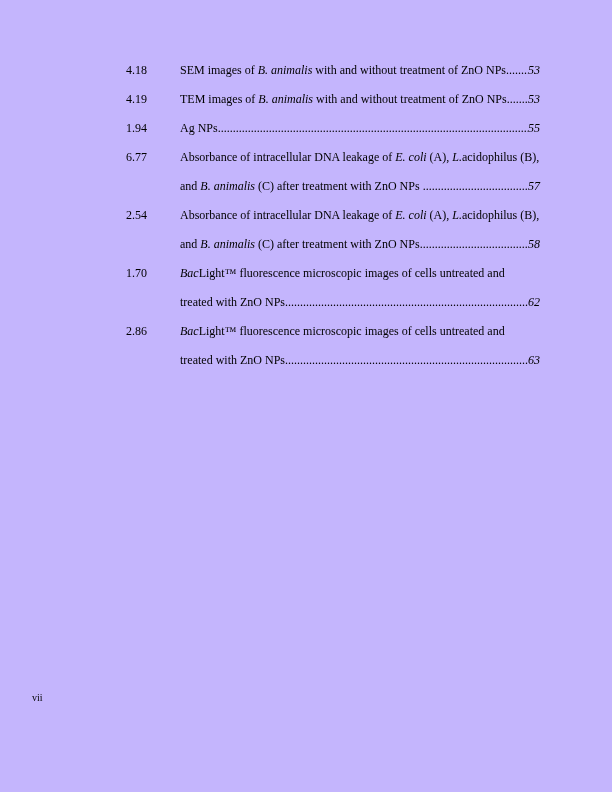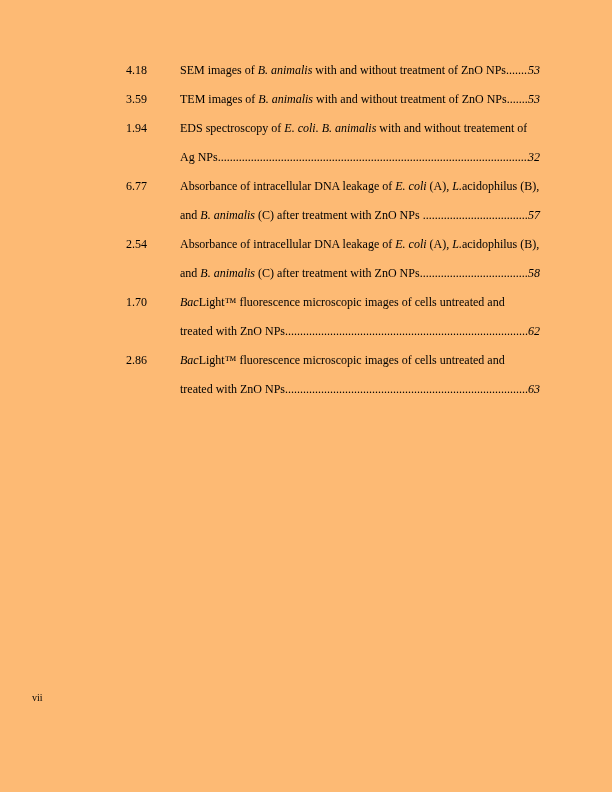--- a/index.html
+++ b/index.html
@@ -4,21 +4,21 @@
 <style>
   html, body {
     margin: 0;
     padding: 0;
     background: #ffffff;
   }
   .sheet {
     position: relative;
     width: 612px;
     height: 792px;
-    background: #fdba74;
+    background: #c4b5fd;
     font-family: "Liberation Serif", "DejaVu Serif", serif;
     font-size: 12px;
     color: #000000;
     overflow: hidden;
   }
   .content {
     position: absolute;
     top: 56px;
     left: 126px;
     width: 414px;
@@ -75,30 +75,29 @@
 <div class="sheet">
   <div class="content">
     <div>
         <div class="entry">
           <div class="num">4.18</div>
           <div class="caption">
             <div class="line"><span class="text"><span>SEM images of </span><span class="it">B. animalis</span><span> with and without treatment of ZnO NPs</span></span><span class="leader">........................................................................................................................................................................................................</span><span class="page-num">53</span></div>
           </div>
         </div>
         <div class="entry">
-          <div class="num">3.59</div>
+          <div class="num">4.19</div>
           <div class="caption">
             <div class="line"><span class="text"><span>TEM images of </span><span class="it">B. animalis</span><span> with and without treatment of ZnO NPs</span></span><span class="leader">........................................................................................................................................................................................................</span><span class="page-num">53</span></div>
           </div>
         </div>
         <div class="entry">
           <div class="num">1.94</div>
           <div class="caption">
-            <div class="line"><span class="text"><span>EDS spectroscopy of </span><span class="it">E. coli. B. animalis</span><span> with and without treatement of</span></span></div>
-            <div class="line"><span class="text"><span>Ag NPs</span></span><span class="leader">........................................................................................................................................................................................................</span><span class="page-num">32</span></div>
+            <div class="line"><span class="text"><span>Ag NPs</span></span><span class="leader">........................................................................................................................................................................................................</span><span class="page-num">55</span></div>
           </div>
         </div>
         <div class="entry">
           <div class="num">6.77</div>
           <div class="caption">
             <div class="line"><span class="text"><span>Absorbance of intracellular DNA leakage of </span><span class="it">E. coli</span><span> (A), </span><span class="it">L.</span><span>acidophilus (B),</span></span></div>
             <div class="line"><span class="text"><span>and </span><span class="it">B. animalis</span><span> (C) after treatment with ZnO NPs </span></span><span class="leader">........................................................................................................................................................................................................</span><span class="page-num">57</span></div>
           </div>
         </div>
         <div class="entry">

